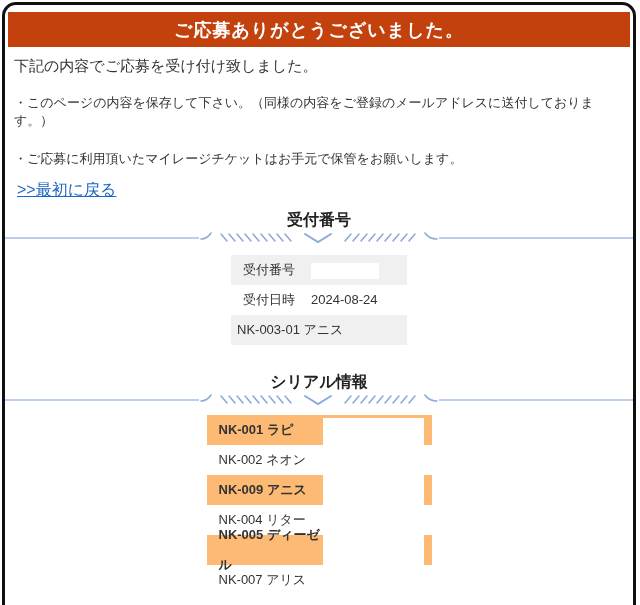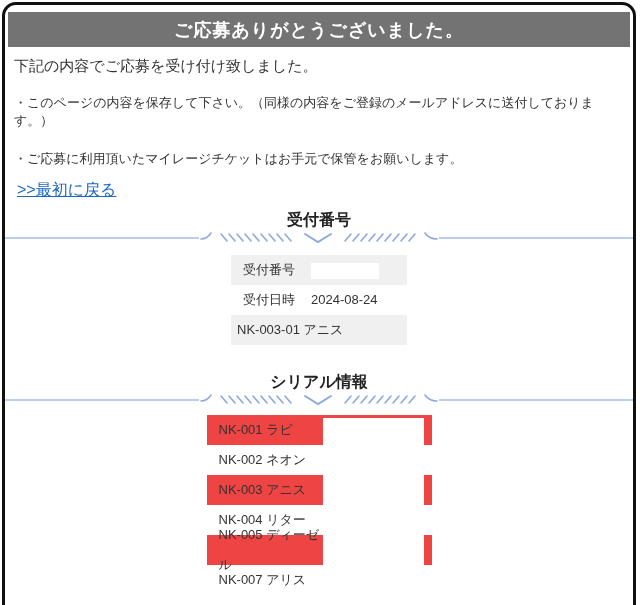--- a/index.html
+++ b/index.html
@@ -19,21 +19,21 @@
     width: 634px;
     height: 640px;
     box-sizing: border-box;
     border: 3px solid #101010;
     border-radius: 14px 14px 0 0;
     background: #ffffff;
   }
   .header-bar {
     margin: 7px 3px 0 3px;
     height: 35px;
-    background: #737373;
+    background: #c2410c;
     display: flex;
     align-items: center;
     justify-content: center;
   }
   .header-bar .title {
     color: #ffffff;
     font-size: 18px;
     font-weight: bold;
     letter-spacing: 1px;
   }
@@ -123,21 +123,21 @@
     width: 225px;
     margin: 8px auto 0 auto;
     font-size: 13px;
   }
   .serial-table .row {
     display: flex;
     height: 30px;
     line-height: 30px;
     align-items: center;
   }
-  .serial-table .row.odd { background: #ef4444; }
+  .serial-table .row.odd { background: #fdba74; font-weight: bold; }
   .serial-table .cell-label {
     width: 119px;
     padding-left: 12px;
     box-sizing: border-box;
     flex: none;
   }
   .serial-table .cell-value {
     flex: 1;
   }
   .serial-redaction-overlay {
@@ -248,21 +248,21 @@
   <div class="serial-table">
     <div class="row odd">
       <span class="cell-label">NK-001 ラピ</span>
       <span class="cell-value"></span>
     </div>
     <div class="row">
       <span class="cell-label">NK-002 ネオン</span>
       <span class="cell-value"></span>
     </div>
     <div class="row odd">
-      <span class="cell-label">NK-003 アニス</span>
+      <span class="cell-label">NK-009 アニス</span>
       <span class="cell-value"></span>
     </div>
     <div class="row">
       <span class="cell-label">NK-004 リター</span>
       <span class="cell-value"></span>
     </div>
     <div class="row odd">
       <span class="cell-label">NK-005 ディーゼル</span>
       <span class="cell-value"></span>
     </div>

